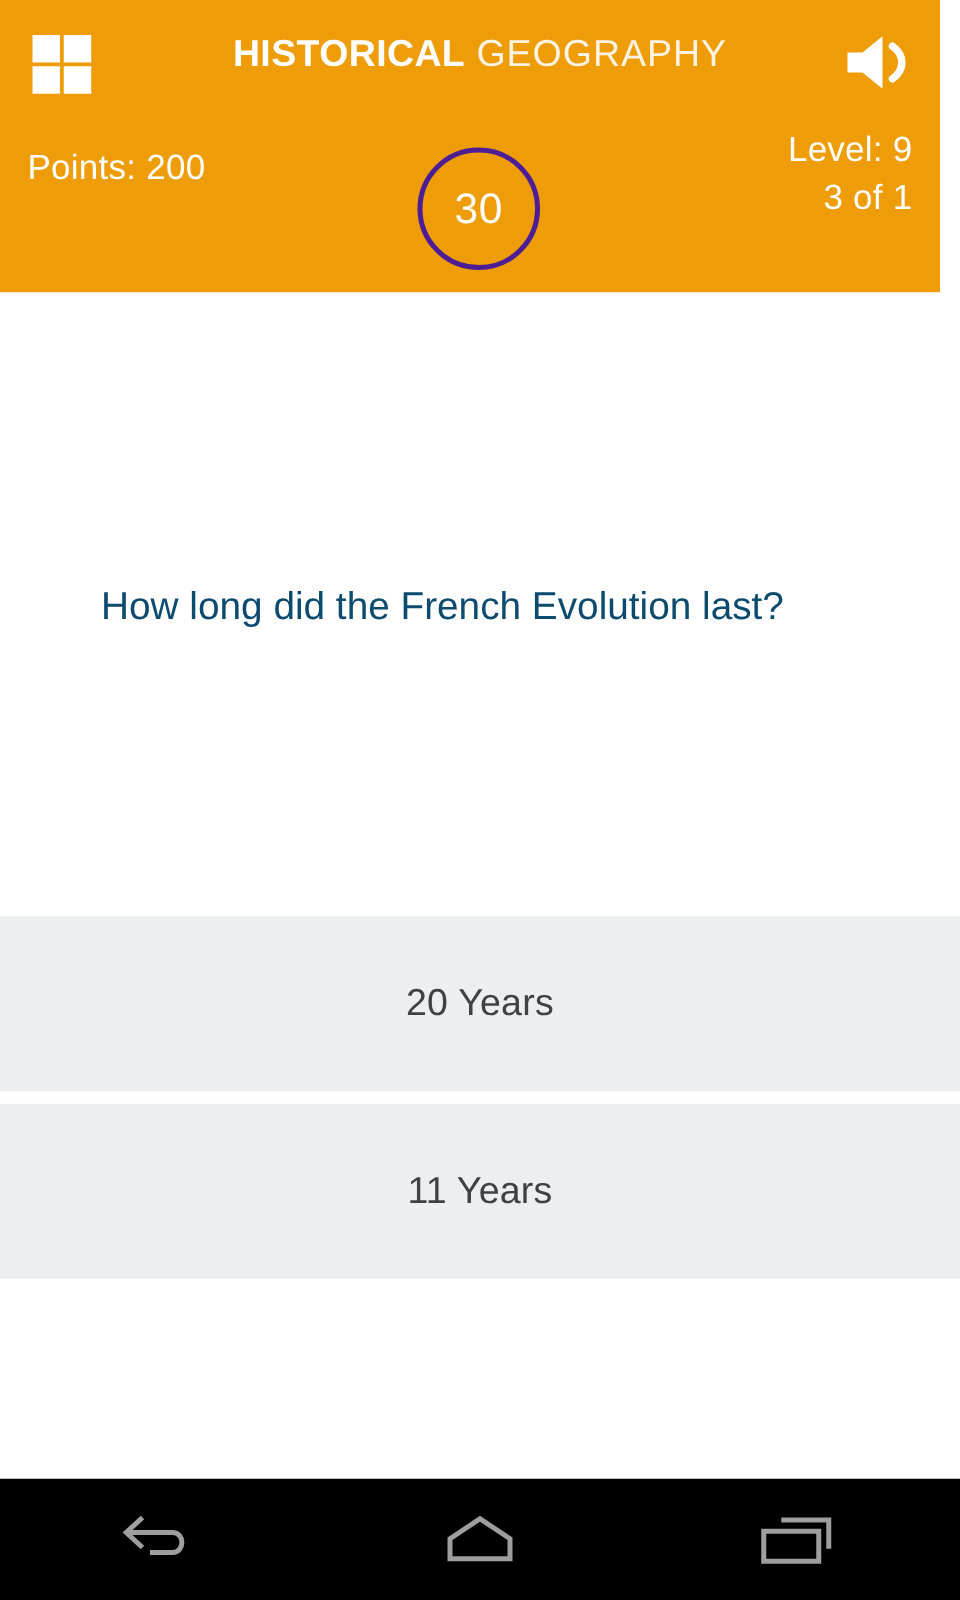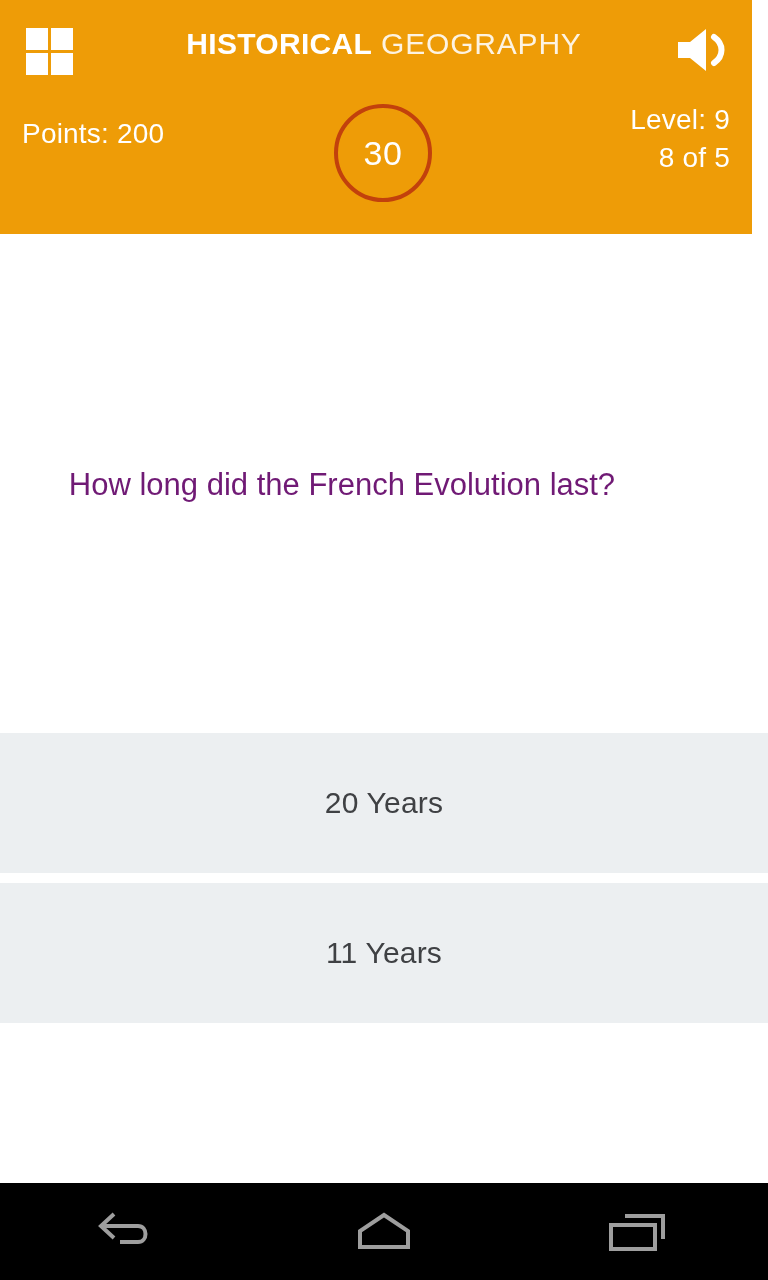--- a/index.html
+++ b/index.html
@@ -93,24 +93,24 @@
     color: #ffffff;
     font-size: 28px;
     font-weight: 400;
     line-height: 38px;
     letter-spacing: 0.2px;
   }
 
   .timer {
     position: absolute;
     left: 334px;
-    top: 104px;
+    top: 118px;
     width: 98px;
     height: 98px;
-    border: 4px solid #c2410c;
+    border: 4px solid #4c1d95;
     border-radius: 50%;
     display: flex;
     align-items: center;
     justify-content: center;
     text-align: right;
   }
   .timer-value {
     color: #ffffff;
     font-size: 34px;
     font-weight: 400;
@@ -122,26 +122,26 @@
   .question-area {
     position: absolute;
     left: 0;
     top: 234px;
     width: 768px;
     height: 499px;
     background: #ffffff;
   }
   .question-text {
     position: absolute;
-    left: 0;
+    left: 12px;
     top: 231px;
     width: 684px;
     padding: 0 40px;
     text-align: center;
-    color: #701a75;
+    color: #0c4a6e;
     font-size: 31px;
     font-weight: 400;
     line-height: 40px;
   }
 
   
   .answers {
     position: absolute;
     left: 0;
     top: 733px;
@@ -207,21 +207,21 @@
       <svg width="54" height="46" viewBox="0 0 54 46" xmlns="http://www.w3.org/2000/svg">
         <path d="M2 15 H14 L30 2 V44 L14 31 H2 Z" fill="#ffffff"></path>
         <path d="M38 10 C48 17, 48 29, 38 36" stroke="#ffffff" stroke-width="6" fill="none" stroke-linecap="round"></path>
       </svg>
     </div>
 
     <div class="points">Points: 200</div>
 
     <div class="level-block">
       <div>Level: 9</div>
-      <div>8 of 5</div>
+      <div>3 of 1</div>
     </div>
 
     <div class="timer">
       <span class="timer-value">30</span>
     </div>
 
   </div>
 
   <div class="question-area">
     <div class="question-text">How long did the French Evolution last?</div>

